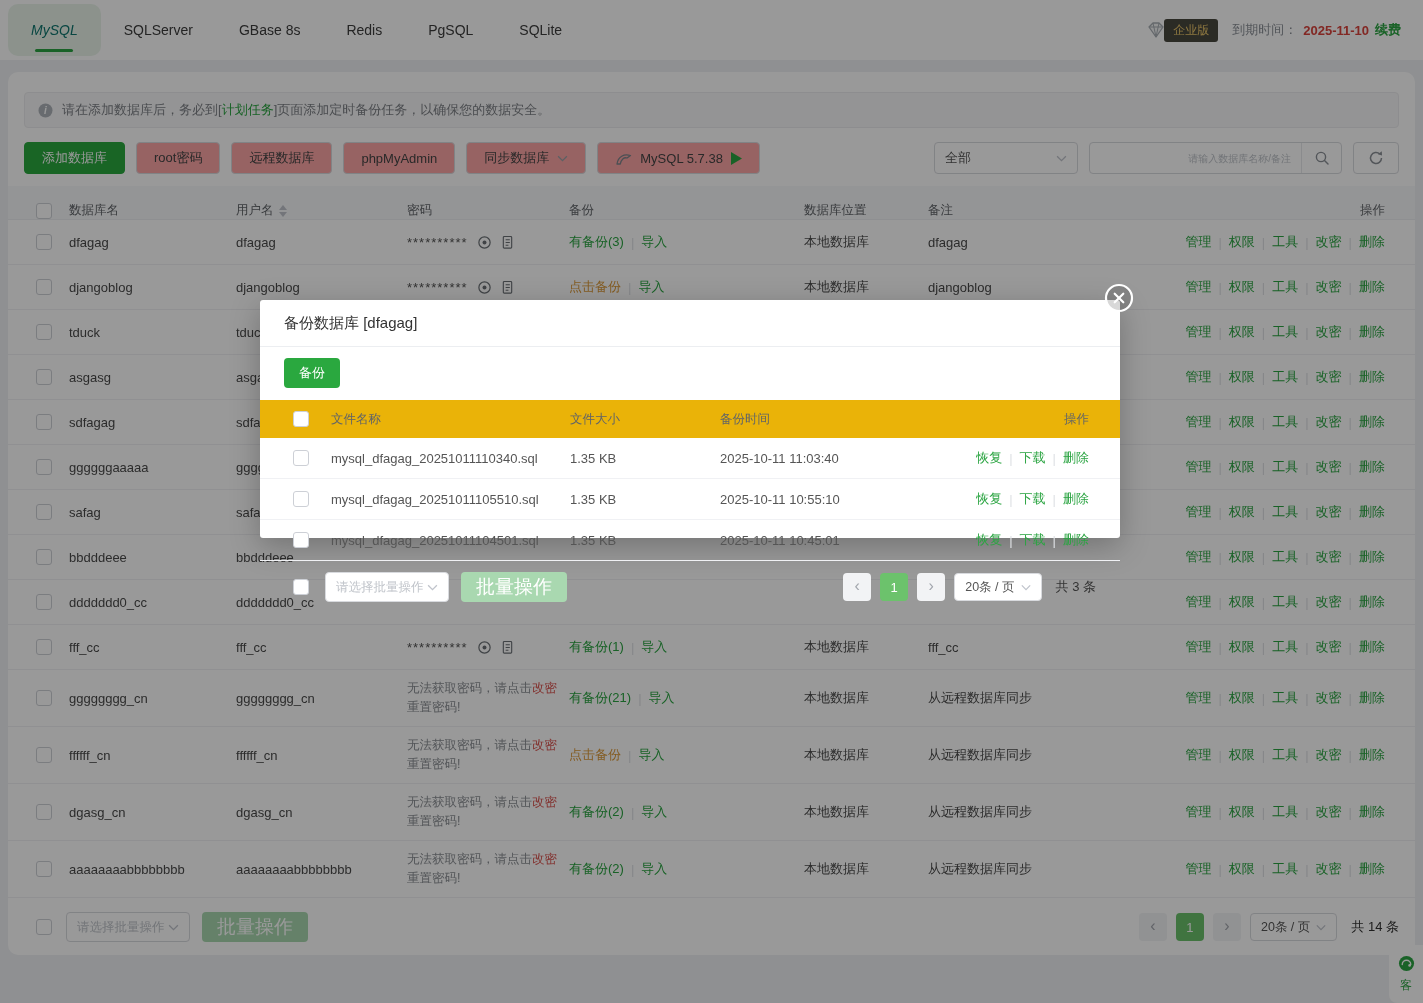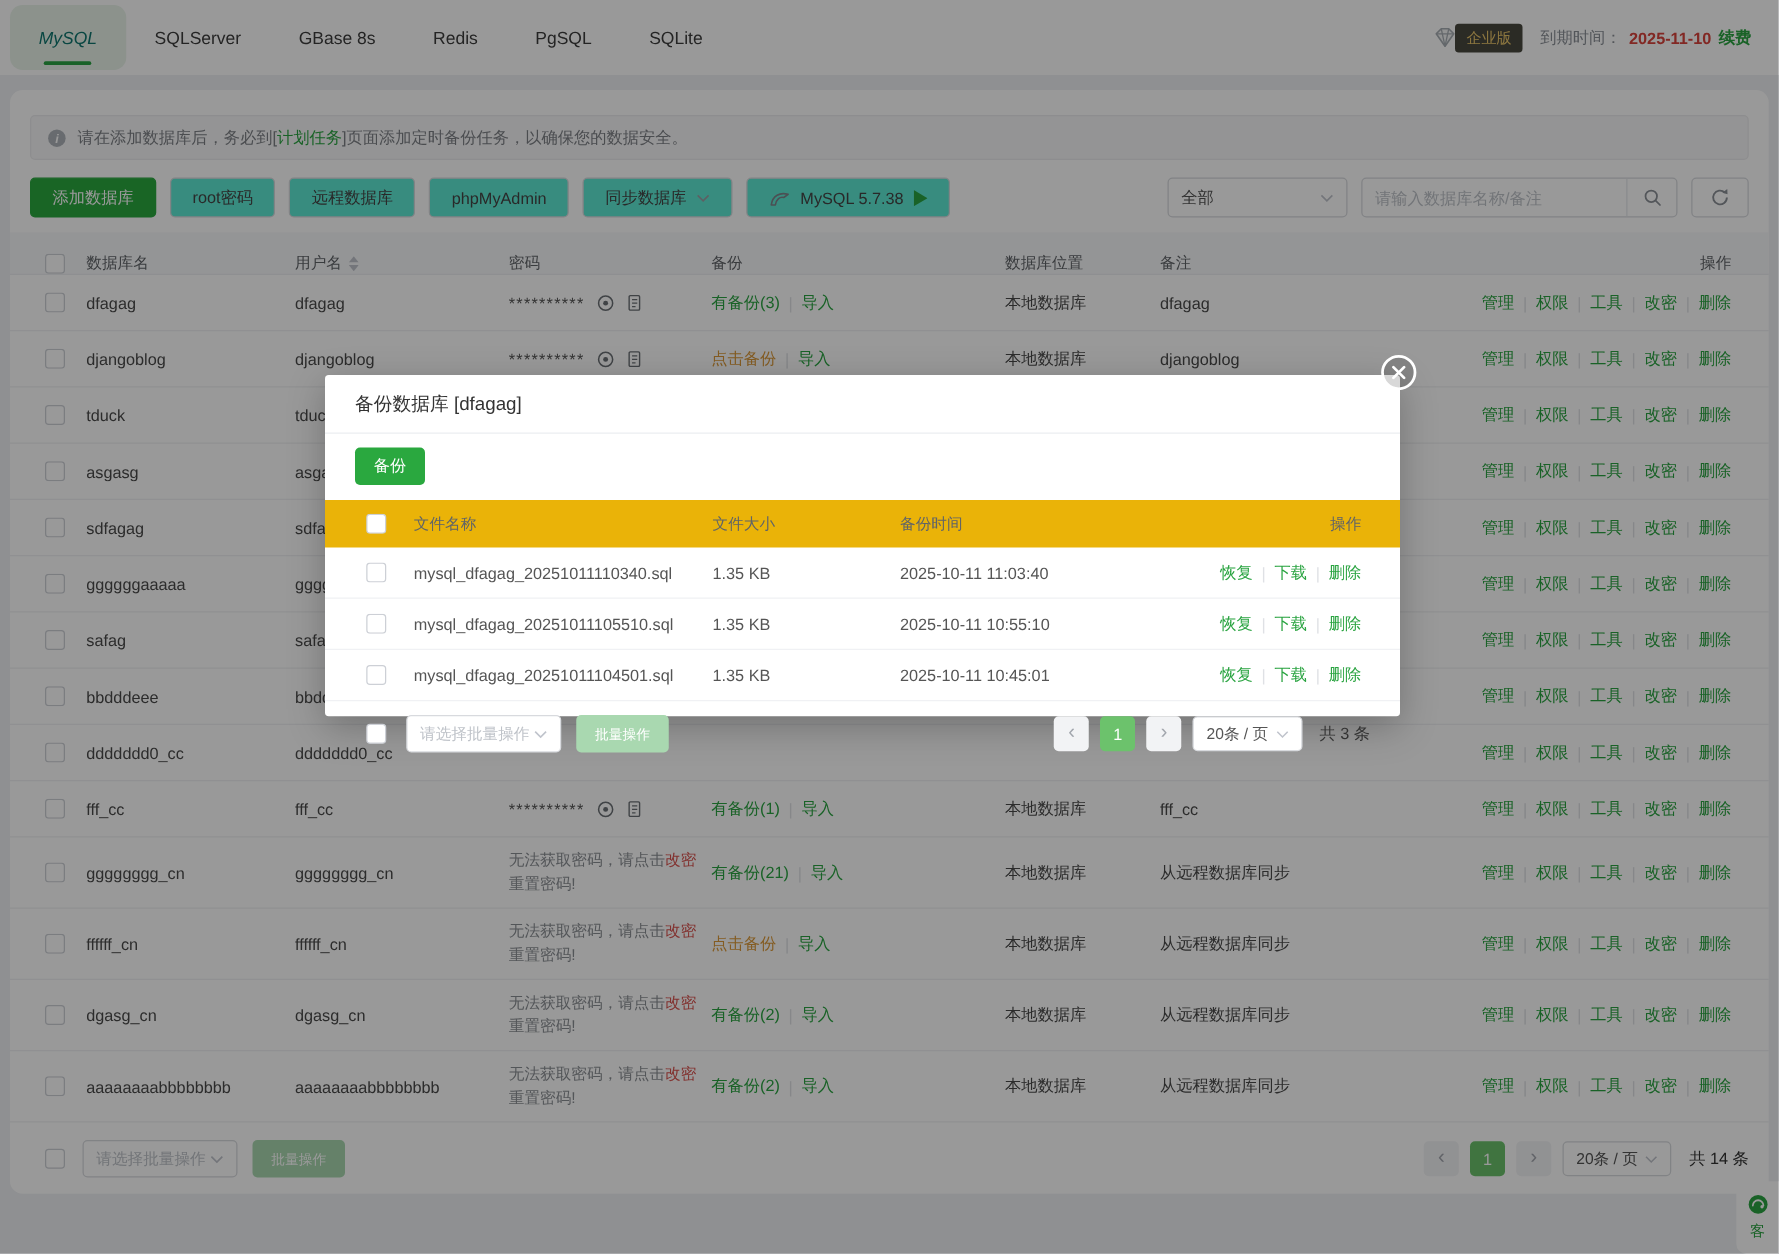--- a/index.html
+++ b/index.html
@@ -15,27 +15,27 @@
 .license{margin-left:auto;display:flex;align-items:center;font-size:13px;color:#8a8f96;gap:6px;}
 .badge{background:#49483f;color:#eac66a;font-size:12px;padding:3px 9px;border-radius:3px;margin-left:-9px;}
 .expire-label{margin-left:8px;}
 .expire-date{color:#d9433c;font-weight:bold;}
 .renew{color:#2aa441;font-weight:bold;cursor:pointer;}
 
 .card{position:absolute;left:8px;right:8px;top:72px;height:883px;background:#fff;border-radius:10px;}
 .notice{position:absolute;left:16px;right:16px;top:20px;height:36px;background:#f7f7f8;border:1px solid #ececee;border-radius:4px;display:flex;align-items:center;padding:0 13px;font-size:13px;color:#7d8086;gap:9px;}
 .notice .green{color:#2aa441;cursor:pointer;}
 .toolbar{position:absolute;left:16px;right:16px;top:70px;height:32px;display:flex;align-items:center;gap:11px;}
-.btn{height:32px;padding:0 17px;border:1px solid #d8dade;border-radius:4px;background:#5eead4;font-size:13px;color:#454545;display:flex;align-items:center;gap:8px;cursor:pointer;white-space:nowrap;}
+.btn{height:32px;padding:0 17px;border:1px solid #d8dade;border-radius:4px;background:#fca5a5;font-size:13px;color:#454545;display:flex;align-items:center;gap:8px;cursor:pointer;white-space:nowrap;}
 .btn-primary{background:#2aa83f;border-color:#2aa83f;color:#fff;}
 .spacer{flex:1;}
 .select{height:32px;border:1px solid #d8dade;border-radius:4px;background:#fff;display:flex;align-items:center;justify-content:space-between;padding:0 10px;font-size:13px;color:#555;cursor:pointer;}
 .filter-select{width:144px;}
 .search-box{height:32px;width:253px;border:1px solid #d8dade;border-radius:4px;background:#fff;display:flex;align-items:center;}
-.search-box input{flex:1;border:0;outline:0;padding:0 10px;font-size:13px;color:#333;background:transparent;min-width:0;font-family:inherit;}
+.search-box input{flex:1;border:0;outline:0;padding:0 10px;font-size:10px;color:#333;background:transparent;min-width:0;font-family:inherit;text-align:right;}
 .search-box input::placeholder{color:#bfc3c9;}
 .search-btn{width:40px;height:100%;display:flex;align-items:center;justify-content:center;border-left:1px solid #e6e8eb;cursor:pointer;}
 .icon-btn-sq{width:46px;height:32px;border:1px solid #d8dade;border-radius:4px;background:#fff;display:flex;align-items:center;justify-content:center;cursor:pointer;}
 
 .thead{position:absolute;left:0;right:0;top:114px;height:34px;background:#f7f8fa;display:flex;align-items:flex-end;font-size:12.5px;color:#606468;border-bottom:1px solid #edeff2;}
 .tbody{position:absolute;left:0;right:0;top:148px;}
 .row{display:flex;align-items:center;height:45px;border-bottom:1px solid #f0f1f4;font-size:13px;color:#4a4a4a;}
 .row.tall{height:57px;}
 .cell{display:flex;align-items:center;overflow:hidden;white-space:nowrap;}
 .c-check{width:61px;padding-left:28px;}
@@ -53,29 +53,29 @@
 .warn-link{color:#d9534f;cursor:pointer;}
 .lnk{color:#2aa441;cursor:pointer;text-decoration:none;}
 .bk-has{color:#2aa441;cursor:pointer;}
 .bk-click{color:#dc9a3a;cursor:pointer;}
 .sep{color:#dfe1e5;margin:0 7px;}
 .sort{display:inline-flex;flex-direction:column;margin-left:5px;gap:2px;cursor:pointer;}
 
 .tfoot{position:absolute;left:16px;right:16px;top:840px;height:30px;display:flex;align-items:center;}
 .tfoot .cb{margin-left:12px;}
 .batch-select{width:124px;height:30px;font-size:12.5px;color:#bfc3c9;margin-left:14px;}
-.batch-btn{height:30px;padding:0 15px;border-radius:4px;background:#a9d8b0;color:#fff;font-size:11px;border:0;margin-left:12px;cursor:default;}
+.batch-btn{height:30px;padding:0 15px;border-radius:4px;background:#a9d8b0;color:#fff;font-size:19px;border:0;margin-left:12px;cursor:default;}
 .pag{margin-left:auto;display:flex;align-items:center;gap:9px;}
 .pag-btn{width:28px;height:28px;border-radius:4px;background:#f2f3f5;color:#a2a6ad;display:flex;align-items:center;justify-content:center;font-size:16px;cursor:pointer;padding-bottom:2px;}
 .pag-cur{width:28px;height:28px;border-radius:4px;background:#6cc26c;color:#fff;display:flex;align-items:center;justify-content:center;font-size:13px;cursor:pointer;}
 .size-select{height:28px;font-size:12.5px;color:#555;gap:6px;}
 .total{font-size:13px;color:#333;margin-left:5px;white-space:nowrap;}
 
 .overlay{position:absolute;inset:0;background:rgba(0,0,0,0.40);z-index:50;}
-.modal{position:absolute;left:260px;top:300px;width:860px;height:273px;background:#fff;border-radius:3px;z-index:60;box-shadow:0 8px 30px rgba(0,0,0,0.25);}
+.modal{position:absolute;left:260px;top:300px;width:860px;height:238px;background:#fff;border-radius:3px;z-index:60;box-shadow:0 8px 30px rgba(0,0,0,0.25);}
 .m-close{position:absolute;top:-17px;right:-14px;width:30px;height:30px;cursor:pointer;}
 .m-title{height:47px;display:flex;align-items:center;padding:0 24px;font-size:15px;color:#333;border-bottom:1px solid #eceef1;}
 .m-backup{position:absolute;left:24px;top:58px;height:30px;padding:0 15px;background:#2aa83f;color:#fff;border:0;border-radius:4px;font-size:13px;cursor:pointer;font-family:inherit;}
 .m-head{position:absolute;left:0;right:0;top:100px;height:38px;background:#eab308;display:flex;align-items:center;font-size:12.5px;color:#606468;}
 .m-body{position:absolute;left:0;right:0;top:138px;}
 .mrow{display:flex;align-items:center;height:41px;border-bottom:1px solid #f0f1f4;font-size:13px;color:#555;}
 .mcell{display:flex;align-items:center;overflow:hidden;white-space:nowrap;}
 .mc-check{width:71px;padding-left:33px;}
 .mc-file{width:239px;}
 .mc-size{width:150px;}

